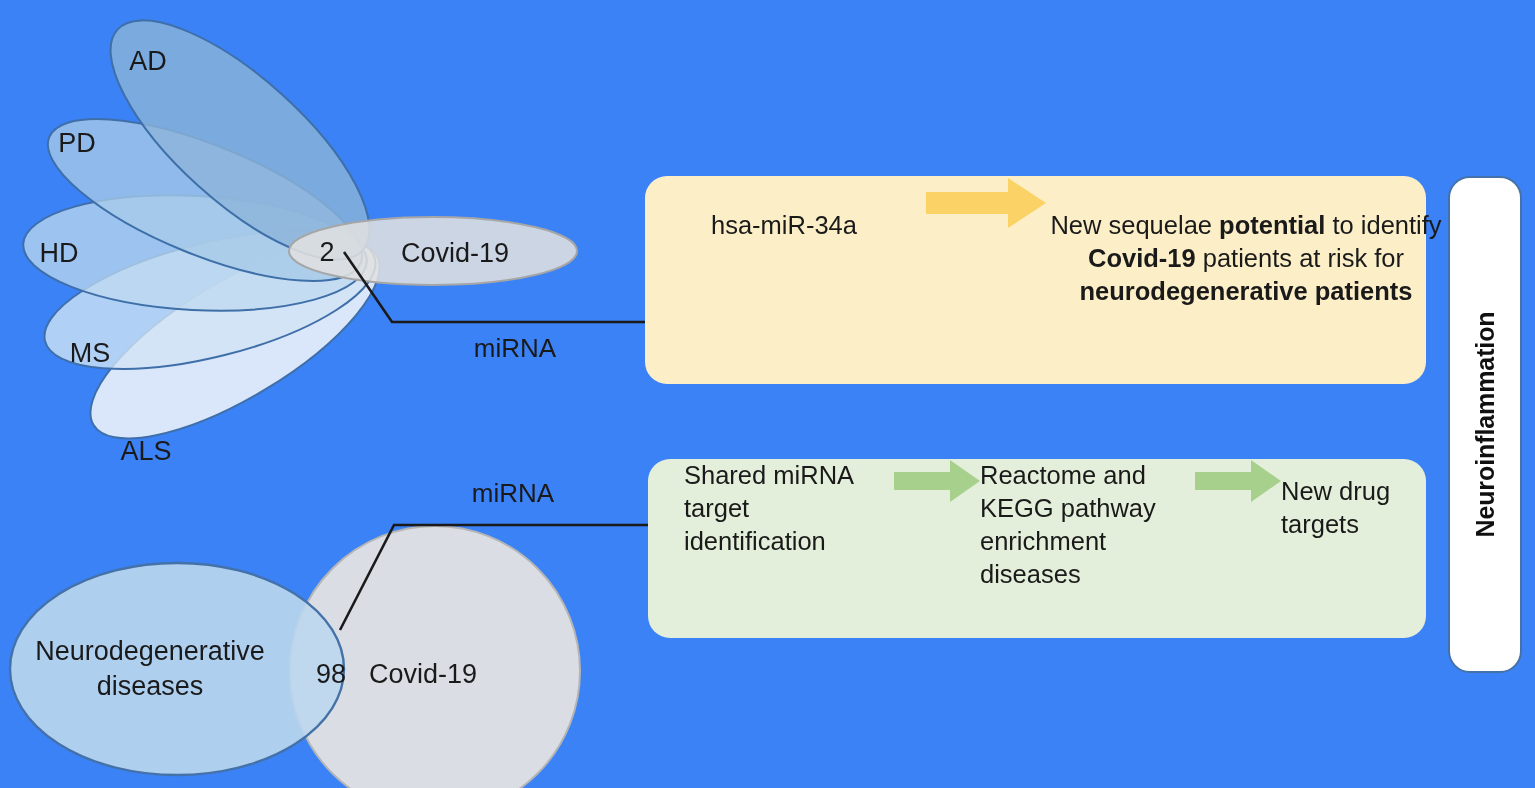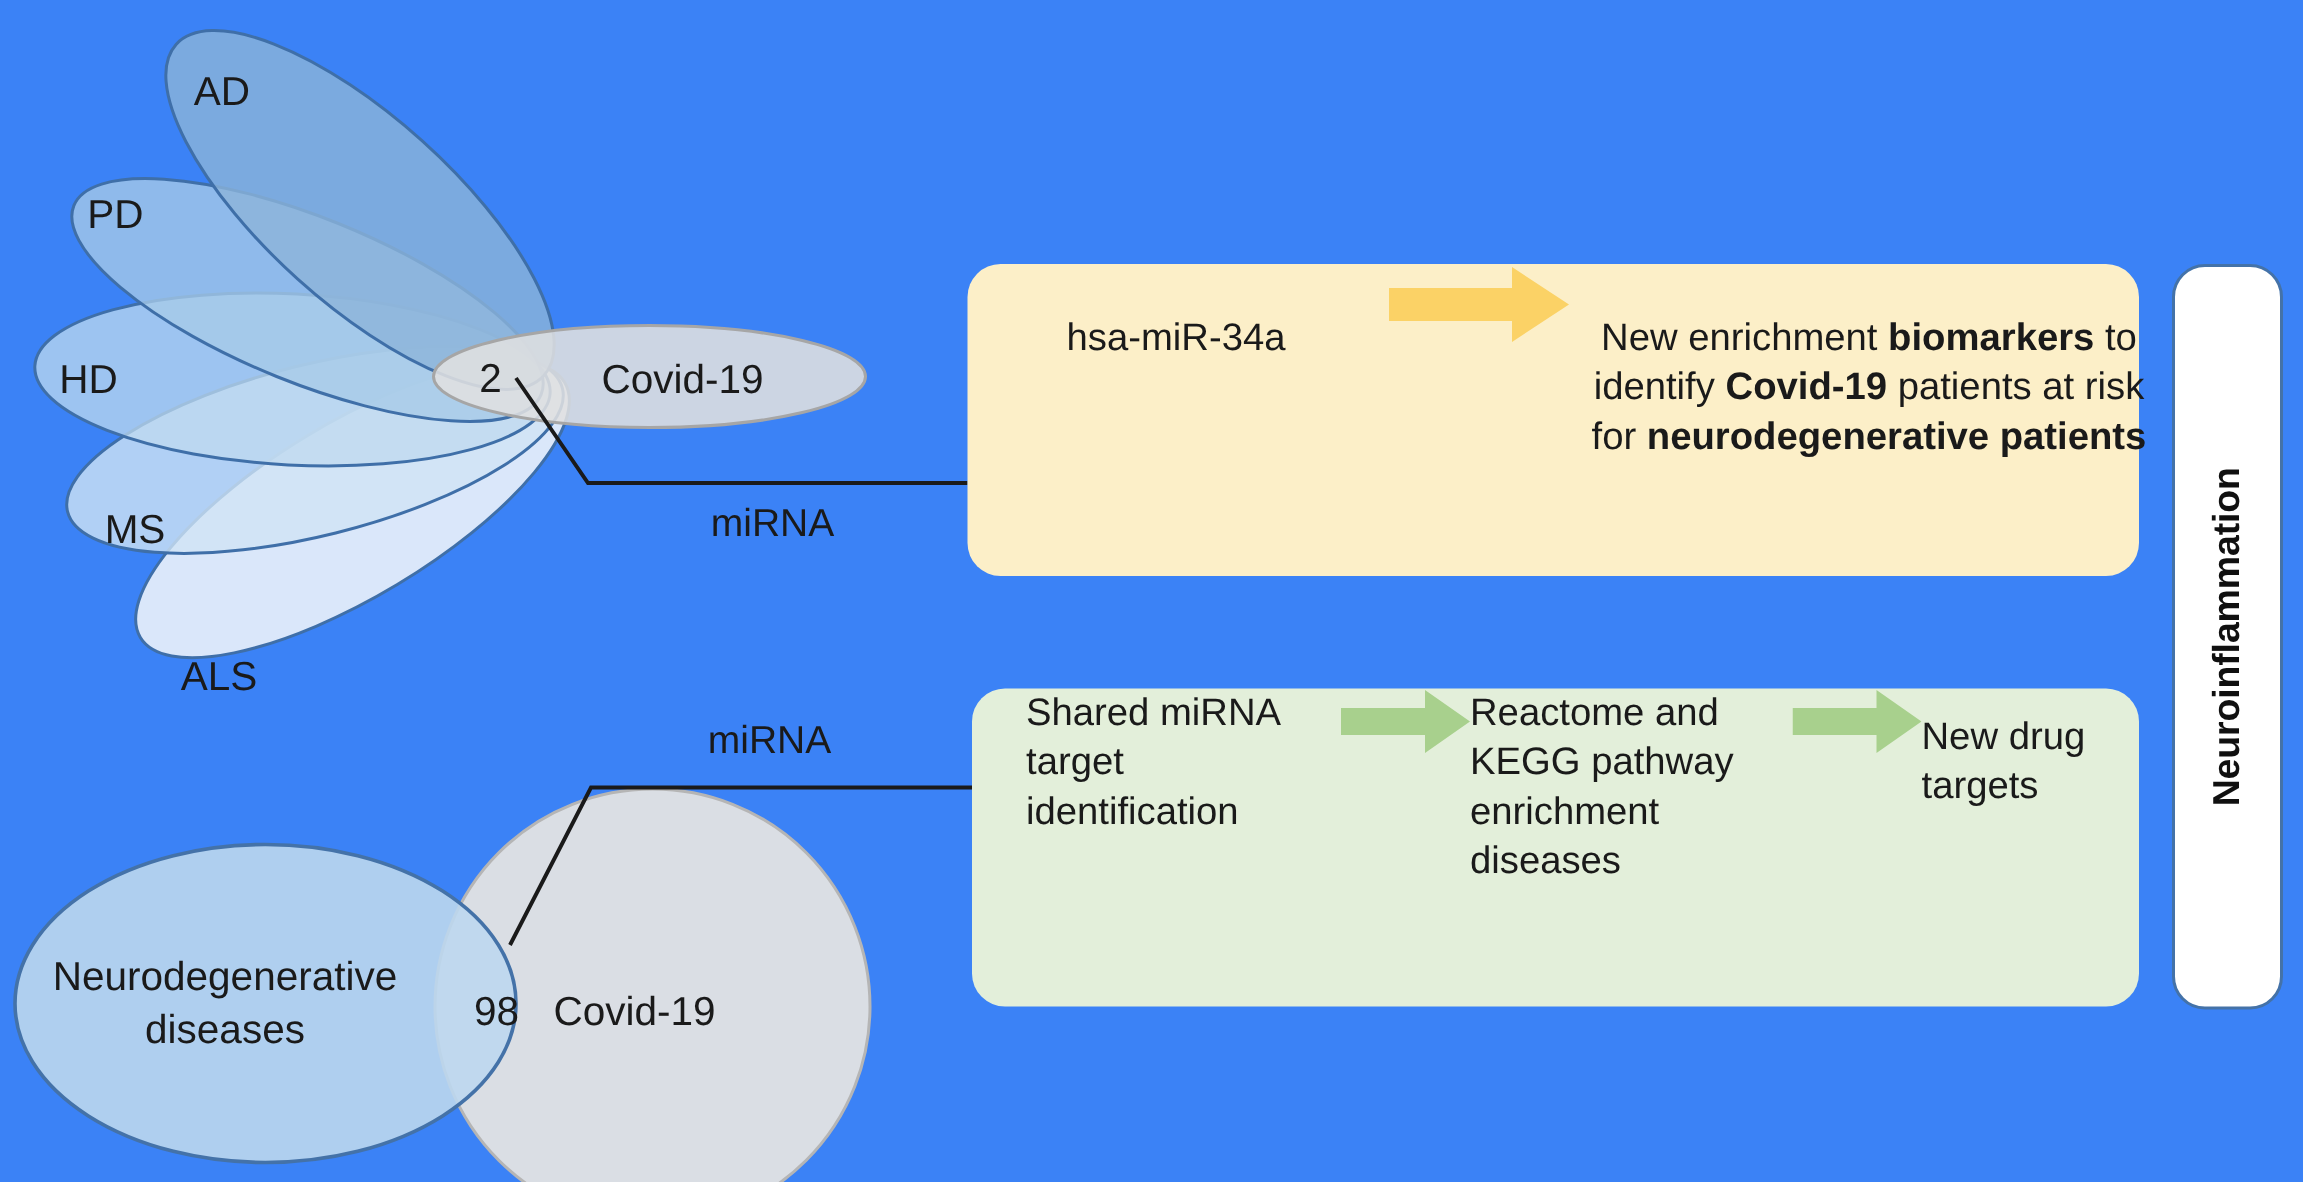--- a/index.html
+++ b/index.html
@@ -48,21 +48,21 @@
     width: 781px;
     height: 208px;
     background: #FCEFC8;
     padding: 0 18px;
     justify-content: space-between;
   }
   #green-box {
     left: 648px;
     top: 459px;
     width: 778px;
-    height: 212px;
+    height: 179px;
     background: #E3EFDA;
     padding: 0 14px;
     justify-content: space-between;
   }
   .box-text {
     font-size: 25.5px;
     line-height: 1.30;
     color: #1a1a1a;
     white-space: pre-line;
   }
@@ -187,21 +187,21 @@
       <div>hsa-miR-34a</div>
     </div>
 
     <span class="arrow">
       <svg width="120" height="54" viewBox="0 0 120 54">
         <polygon points="0,16 82,16 82,2 120,27 82,52 82,38 0,38" fill="#FBD266"></polygon>
       </svg>
     </span>
 
     <div id="biomarker-text" class="box-text">
-      <span>New enrichment </span><b>biomarkers</b><span> to identify </span><b>Covid-19</b><span> patients at risk for </span><b>neurodegenerative patients</b>
+      <span>New sequelae </span><b>potential</b><span> to identify </span><b>Covid-19</b><span> patients at risk for </span><b>neurodegenerative patients</b>
     </div>
   </div>
 
   <div id="green-box" class="flow-box">
 
     <div id="shared-target-text" class="box-text">Shared miRNA
 target
 identification</div>
 
     <span class="arrow">

